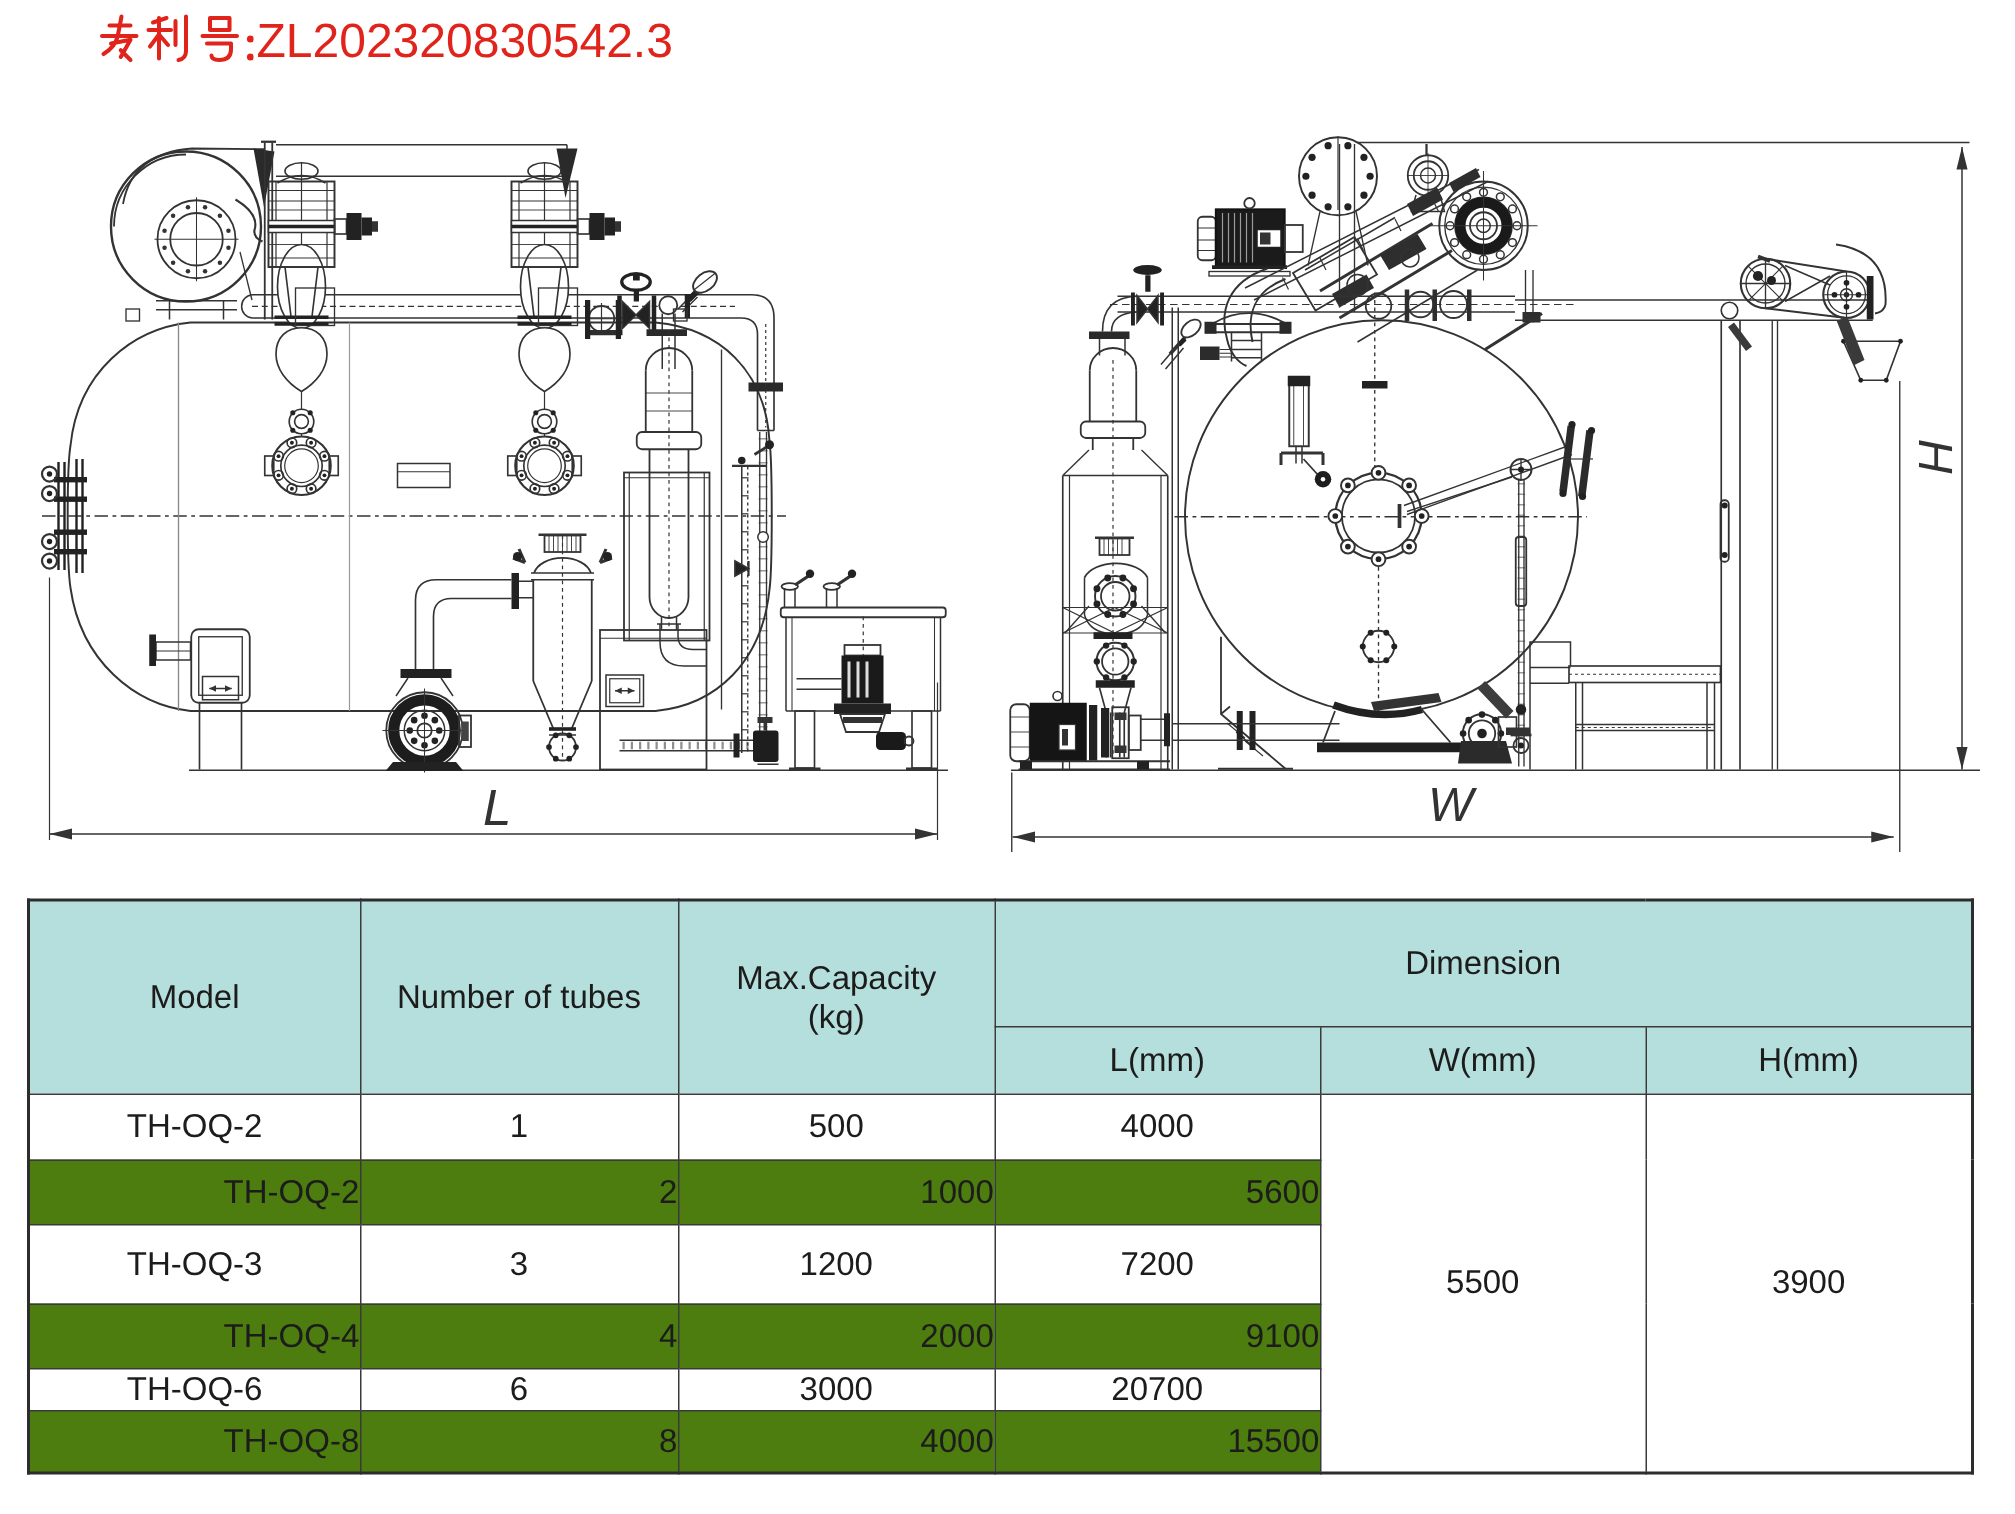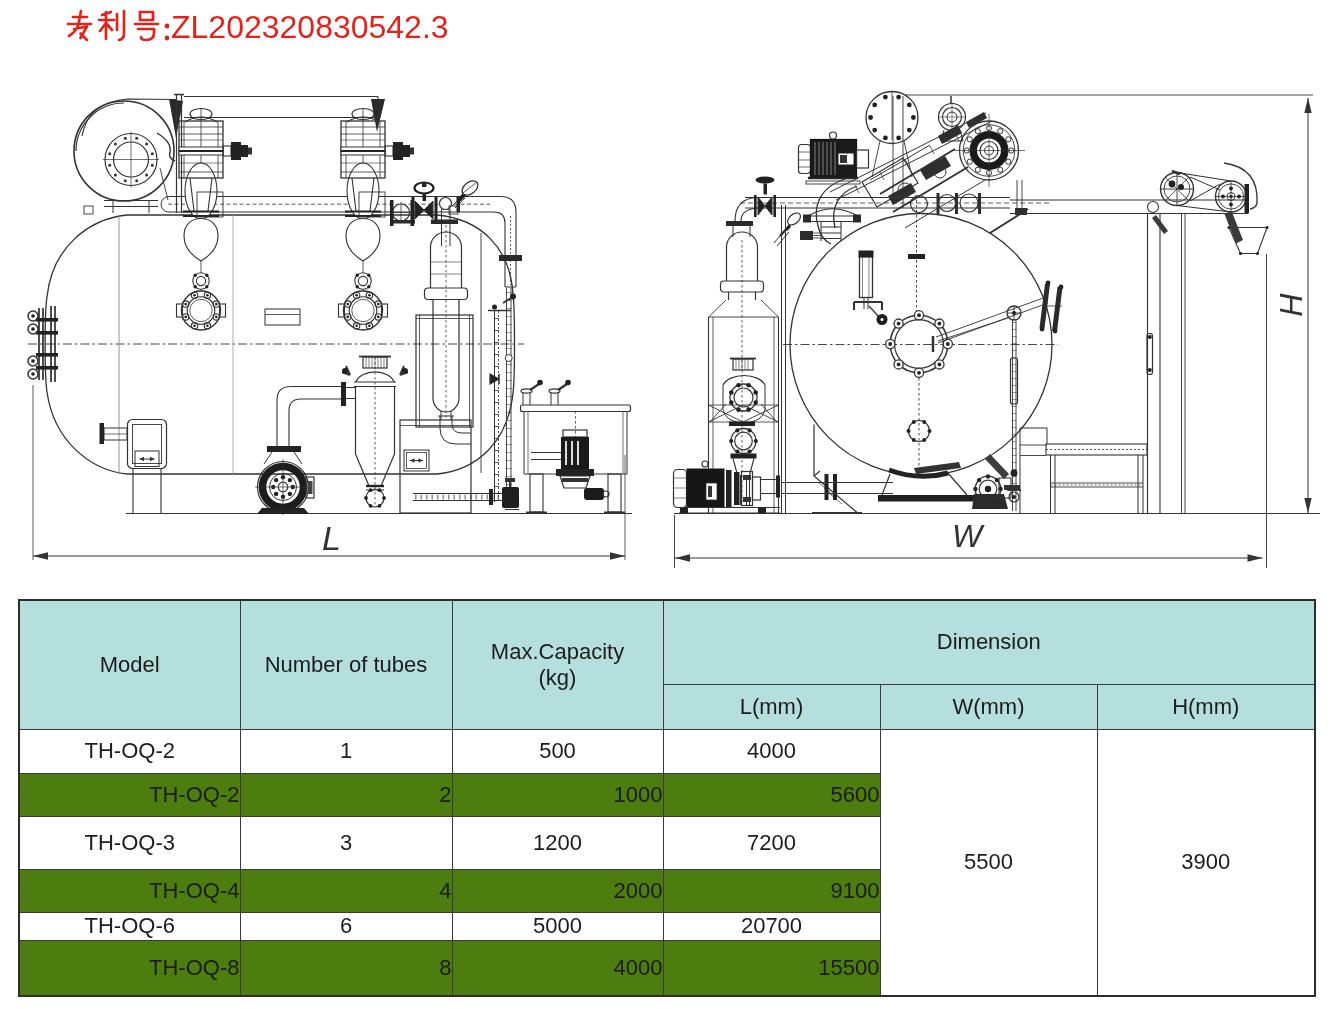--- a/index.html
+++ b/index.html
@@ -637,23 +637,23 @@
       </tr>
 <tr style="height:43px">
         <td class="mint">TH-OQ-4</td>
         <td class="mint">4</td>
         <td class="mint">2000</td>
         <td class="mint">9100</td>
       </tr>
 <tr style="height:28px">
         <td>TH-OQ-6</td>
         <td>6</td>
-        <td>5000</td>
+        <td>3000</td>
         <td>20700</td>
       </tr>
-<tr style="height:56px">
+<tr style="height:42px">
         <td class="mint">TH-OQ-8</td>
         <td class="mint">8</td>
         <td class="mint">4000</td>
         <td class="mint">15500</td>
       </tr>
 </tbody>
   </table>
 
 </body></html>

